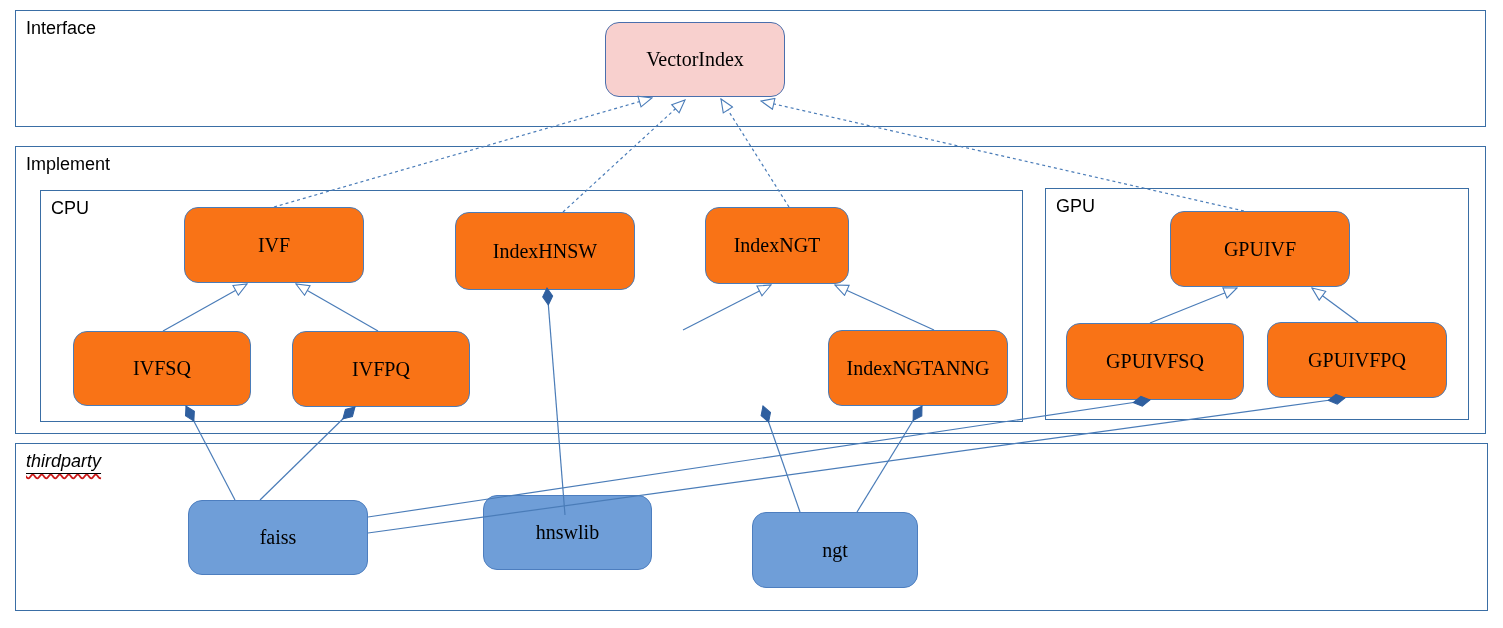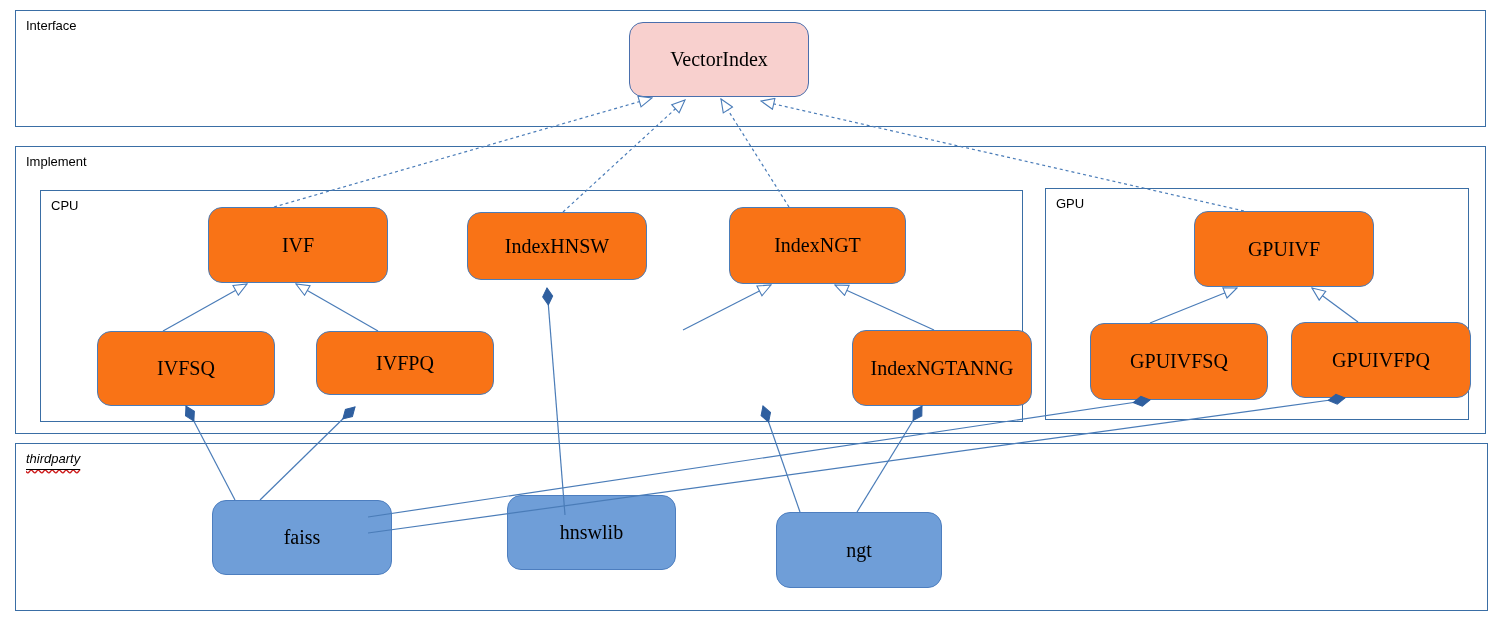--- a/index.html
+++ b/index.html
@@ -4,29 +4,29 @@
 <style>
   html,body{margin:0;padding:0;background:#ffffff;}
   .stage{
     position:relative;width:1503px;height:628px;background:#ffffff;
     font-family:"Liberation Sans",sans-serif;color:#111;overflow:hidden;
   }
   .container{
     position:absolute;border:1.5px solid #3a6ea5;background:transparent;box-sizing:border-box;
   }
   .container-label{
-    position:absolute;top:7px;left:10px;font-size:13px;color:#000;
+    position:absolute;top:7px;left:10px;font-size:18px;color:#000;
     font-family:"Liberation Sans",sans-serif;white-space:nowrap;
   }
   .squiggle{ text-decoration:underline wavy #cc1a1a; text-underline-offset:6px; }
   .squiggle .plain-underline{ text-decoration:underline solid #000;font-style:italic; }
   .node{
     position:absolute;box-sizing:border-box;border-radius:14px;
     display:flex;align-items:center;justify-content:center;
-    font-family:"Liberation Serif","DejaVu Serif",serif;font-size:20px;color:#000;margin-left:24px;
+    font-family:"Liberation Serif","DejaVu Serif",serif;font-size:20px;color:#000;
   }
   .node.iface{ background:#f8d0ce;border:1.5px solid #4a6fad; }
   .node.impl { background:#f97316;border:1.5px solid #4a7cb8; }
   .node.third{ background:#6f9ed8;border:1.5px solid #4d7ebf; }
   svg.edge-layer{
     position:absolute;left:0;top:0;width:1503px;height:628px;
     pointer-events:none;
   }
   .edge{ stroke:#4a7cb8;stroke-width:1.2;fill:none; }
   .edge.realize{ stroke-dasharray:3 3; }
@@ -57,33 +57,33 @@
   </div>
 
   <div class="node iface" style="left:605px;top:22px;width:180px;height:75px">
     <span>VectorIndex</span>
   </div>
 
   <div class="node impl" style="left:184px;top:207px;width:180px;height:76px">
     <span>IVF</span>
   </div>
 
-  <div class="node impl" style="left:443px;top:212px;width:180px;height:68px">
+  <div class="node impl" style="left:455px;top:212px;width:180px;height:78px">
     <span>IndexHNSW</span>
   </div>
 
-  <div class="node impl" style="left:705px;top:207px;width:177px;height:77px">
+  <div class="node impl" style="left:705px;top:207px;width:144px;height:77px">
     <span>IndexNGT</span>
   </div>
 
   <div class="node impl" style="left:73px;top:331px;width:178px;height:75px">
     <span>IVFSQ</span>
   </div>
 
-  <div class="node impl" style="left:292px;top:331px;width:178px;height:64px">
+  <div class="node impl" style="left:292px;top:331px;width:178px;height:76px">
     <span>IVFPQ</span>
   </div>
 
 
   <div class="node impl" style="left:828px;top:330px;width:180px;height:76px">
     <span>IndexNGTANNG</span>
   </div>
 
   <div class="node impl" style="left:1170px;top:211px;width:180px;height:76px">
     <span>GPUIVF</span>

